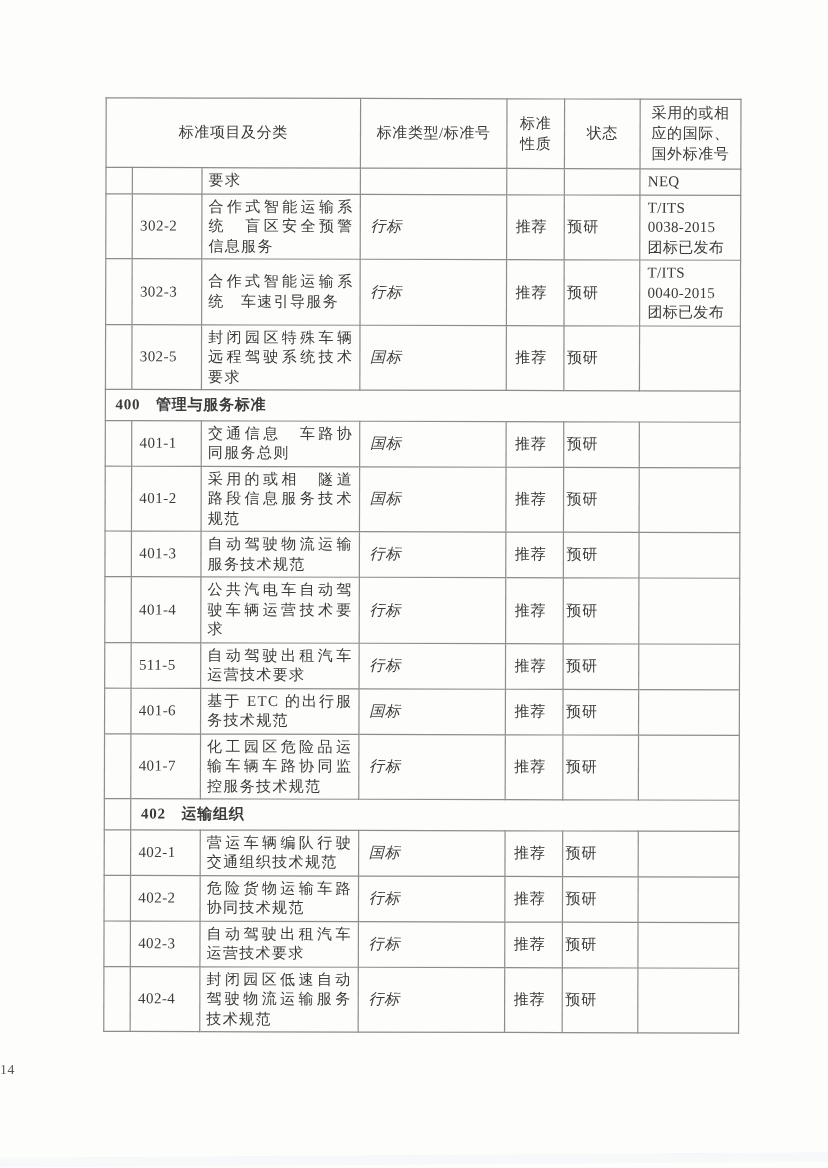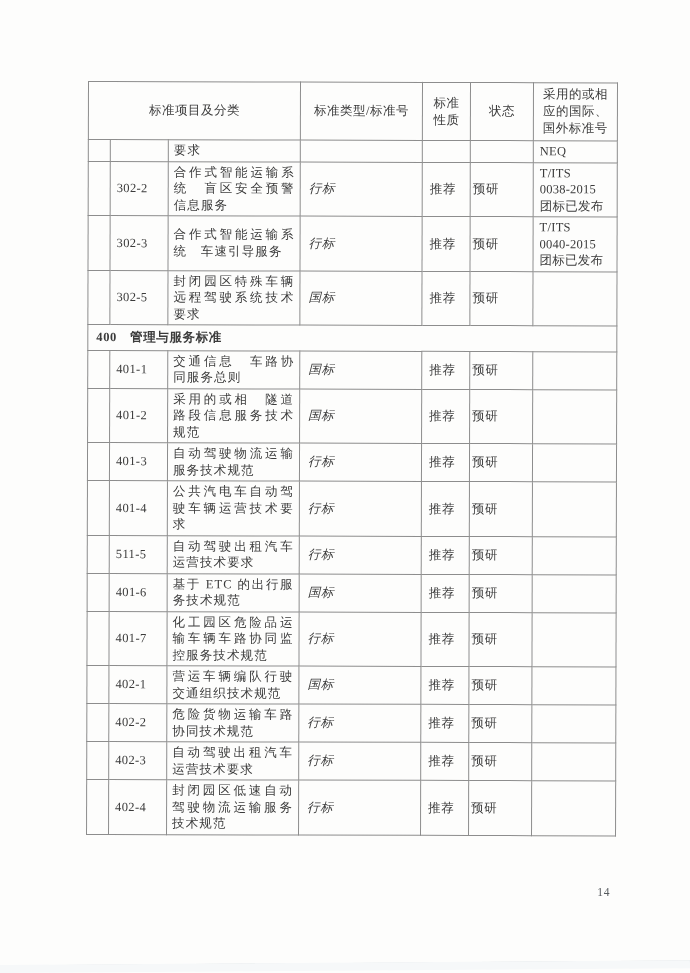--- a/index.html
+++ b/index.html
@@ -45,21 +45,21 @@
   .c-stat{padding-left:2px;letter-spacing:0.06em;}
   .c-foreign{
     padding-left:6px;white-space:pre-line;letter-spacing:0.02em;
   }
   .sec1,.sec2{
     font-weight:bold;letter-spacing:0.05em;
     padding:4px 2px 4px 8px;
   }
   .page-number{
     position:absolute;left:0;top:886px;width:610px;
-    text-align:right;font-size:11.5px;color:#55595d;
+    text-align:left;font-size:11.5px;color:#55595d;
     letter-spacing:0.05em;
   }
   .scan-edge-bottom{
     position:absolute;left:-6px;top:963px;width:702px;height:2px;
     background:#c7cdd2;
     box-shadow:0 1px 1px rgba(180,190,198,0.55);
     transform:rotate(-0.4deg);
   }
   .scan-below{
     position:absolute;left:0;top:965px;width:690px;height:8px;
@@ -197,20 +197,24 @@
             <td class="c-blank"></td>
             <td class="c-code">401-7</td>
             <td class="c-desc">化工园区危险品运输车辆车路协同监控服务技术规范</td>
             <td class="c-std">行标</td>
             <td class="c-nat">推荐</td>
             <td class="c-stat">预研</td>
             <td class="c-foreign"></td>
           </tr>
           <tr>
             <td class="c-blank"></td>
+            <td class="sec2" colspan="6">402　运输组织</td>
+          </tr>
+          <tr>
+            <td class="c-blank"></td>
             <td class="c-code">402-1</td>
             <td class="c-desc">营运车辆编队行驶交通组织技术规范</td>
             <td class="c-std">国标</td>
             <td class="c-nat">推荐</td>
             <td class="c-stat">预研</td>
             <td class="c-foreign"></td>
           </tr>
           <tr>
             <td class="c-blank"></td>
             <td class="c-code">402-2</td>

